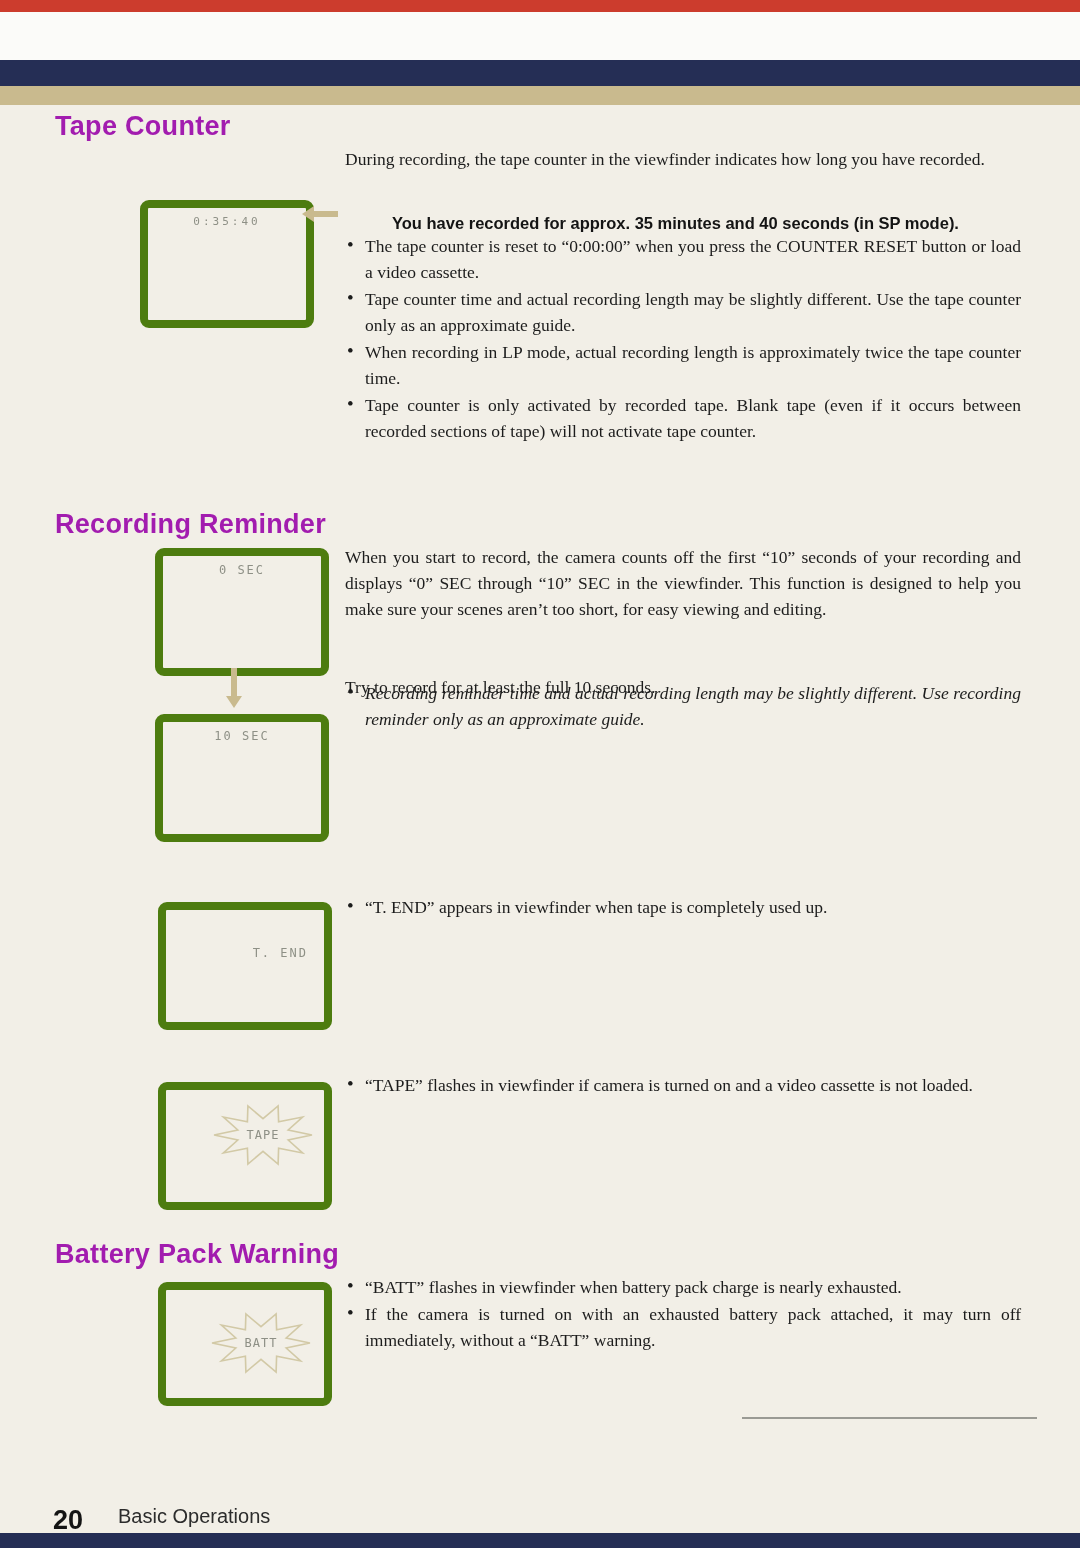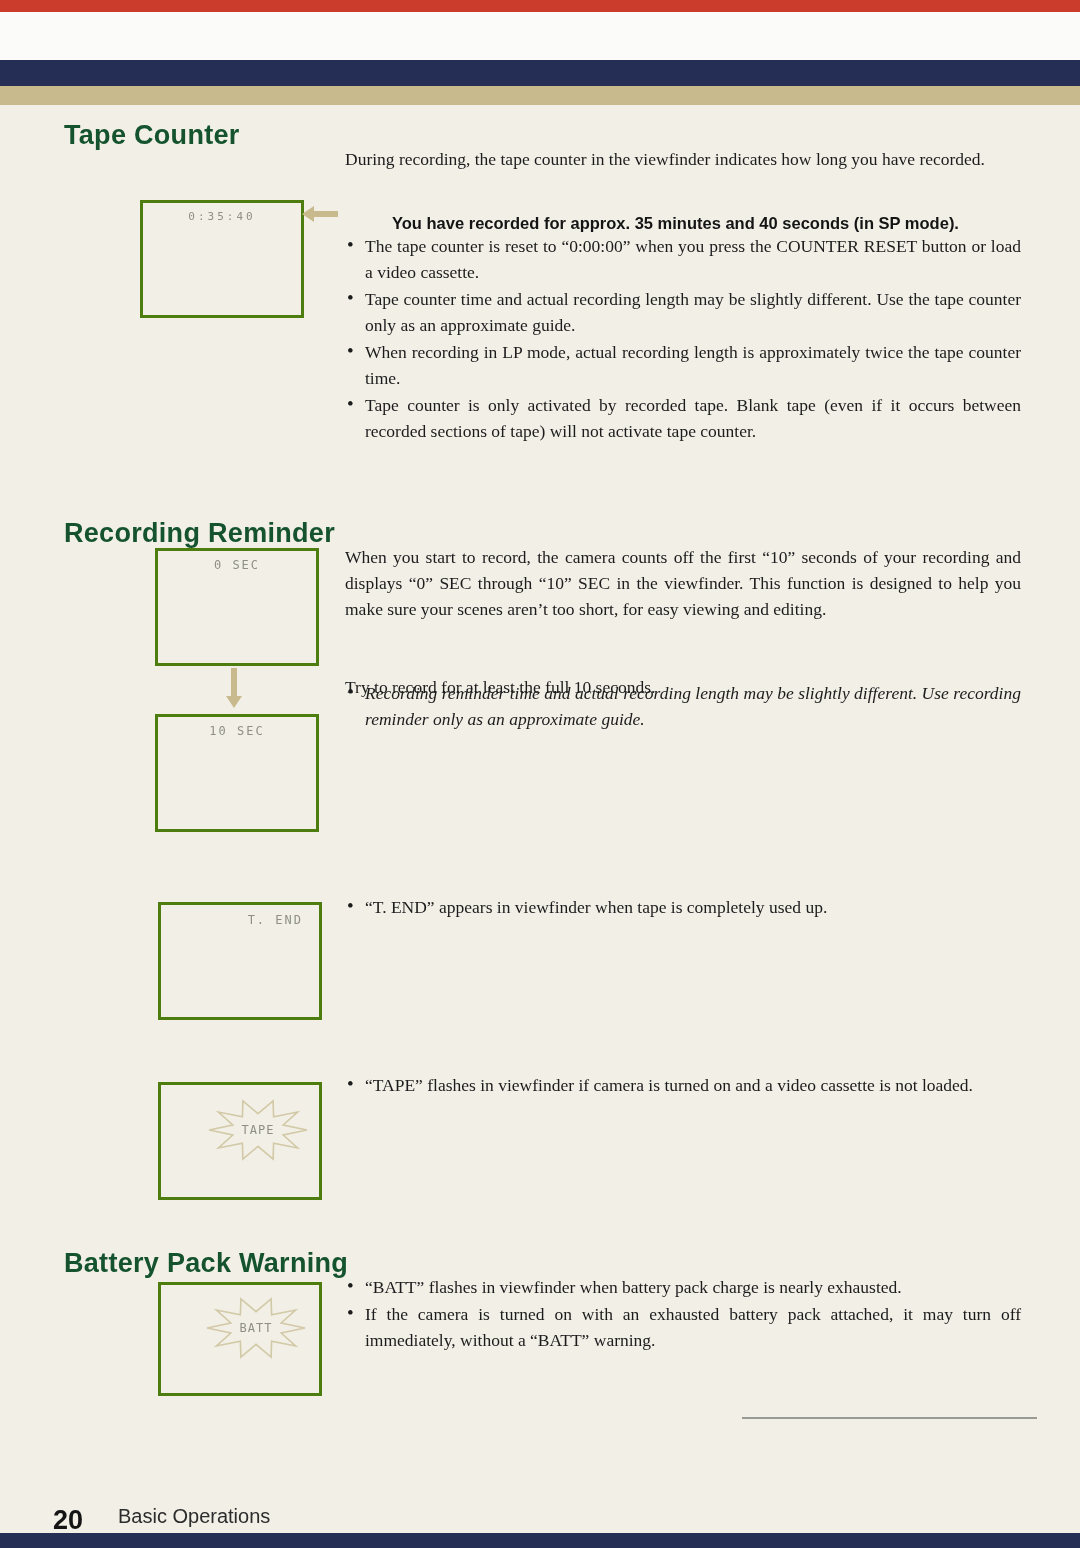--- a/index.html
+++ b/index.html
@@ -12,51 +12,51 @@
   .bar { position:absolute; left:0; right:0; }
   .bar-red    { top:0;    height:12px; background:#cc3c2d; }
   .bar-white  { top:12px; height:48px; background:#fbfbf9; }
   .bar-navy   { top:60px; height:26px; background:#252e55; }
   .bar-tan    { top:86px; height:19px; background:#c9ba8e; }
   
   .bar-navy-bottom { top:1533px; height:15px; background:#252e55; }
   .thin-rule { position:absolute; left:742px; top:1417px; width:295px; height:2px; background:#9a9a94; }
 
   h2.section-title {
-    position:absolute; margin:12px; left:52px;
+    position:absolute; margin:3px; left:52px;
     font-family:"Liberation Sans", sans-serif; font-weight:bold;
-    font-size:27px; color:#14532d; letter-spacing:0.3px;
+    font-size:27px; color:#a21caf; letter-spacing:0.3px;
   }
   .body-text {
     position:absolute; margin:0; width:676px; left:345px;
     font-size:17.5px; line-height:26px; text-align:justify;
   }
   .callout {
     position:absolute; margin:0; left:345px; width:690px;
     font-family:"Liberation Sans", sans-serif; font-weight:bold;
     font-size:16.5px; line-height:22px; color:#141414;
   }
   ul.bullets { position:absolute; left:345px; width:676px; margin:0; padding:0; list-style:none; }
   ul.bullets li {
     position:relative; padding-left:20px; margin-bottom:1px;
     font-size:17.5px; line-height:26px; text-align:justify;
   }
   ul.bullets li::before { content:"\2022"; position:absolute; left:2px; top:-1px; font-size:19px; }
 
   .viewfinder {
     position:absolute; width:158px; height:112px;
-    border:3px solid #4d7c0f; border-radius:0; background:transparent;text-decoration:underline;
+    border:8px solid #4d7c0f; border-radius:9px; background:transparent;text-decoration:underline;
   }
   .vf-text {
     position:absolute; font-family:"DejaVu Sans Mono", monospace;
     color:#8e9086;
   }
   .vf-counter { top:7px; left:0; right:0; text-align:center; font-size:11px; letter-spacing:3px; }
   .vf-sec     { top:7px; left:0; right:0; text-align:center; font-size:12px; letter-spacing:2px; }
-  .vf-tend    { top:8px; right:16px; font-size:12px; letter-spacing:2px; }
+  .vf-tend    { top:36px; right:16px; font-size:12px; letter-spacing:2px; }
 
   .starburst { position:absolute; width:102px; height:66px; }
   .starburst svg { position:absolute; top:0; left:0; }
   .starburst .flash-label {
     position:absolute; top:0; left:0; right:0; bottom:0;
     display:flex; align-items:center; justify-content:center;
     font-family:"DejaVu Sans Mono", monospace; font-size:12px;
     letter-spacing:1px; color:#8e9086;
   }
   .arrow-icon { position:absolute; }
@@ -148,21 +148,21 @@
   </div>
 
   <h2 class="section-title" style="top:1236px;">Battery Pack Warning</h2>
 
   <ul class="bullets" style="top:1274px;">
     <li>“BATT” flashes in viewfinder when battery pack charge is nearly exhausted.</li>
     <li>If the camera is turned on with an exhausted battery pack attached, it may turn off immediately, without a “BATT” warning.</li>
   </ul>
 
   <div class="viewfinder" style="left:158px; top:1282px; height:108px;">
-    <span class="starburst" style="left:44px; top:10px;">
+    <span class="starburst" style="left:44px; top:20px;">
       <svg width="102" height="66" viewBox="0 0 100 64">
         <polygon points="98,32 74.7,36.9 88.8,49.6 65.3,44.9 64.8,60.5 50,48 35.2,60.5 34.7,44.9 11.2,49.6 25.3,36.9 2,32 25.3,27.1 11.2,14.4 34.7,19.1 35.2,3.5 50,16 64.8,3.5 65.3,19.1 88.8,14.4 74.7,27.1" fill="none" stroke="#d2c9a6" stroke-width="1.6"></polygon>
       </svg>
       <span class="flash-label">BATT</span>
     </span>
   </div>
 
   <div class="thin-rule"></div>
 
   <p class="page-number">20</p>

